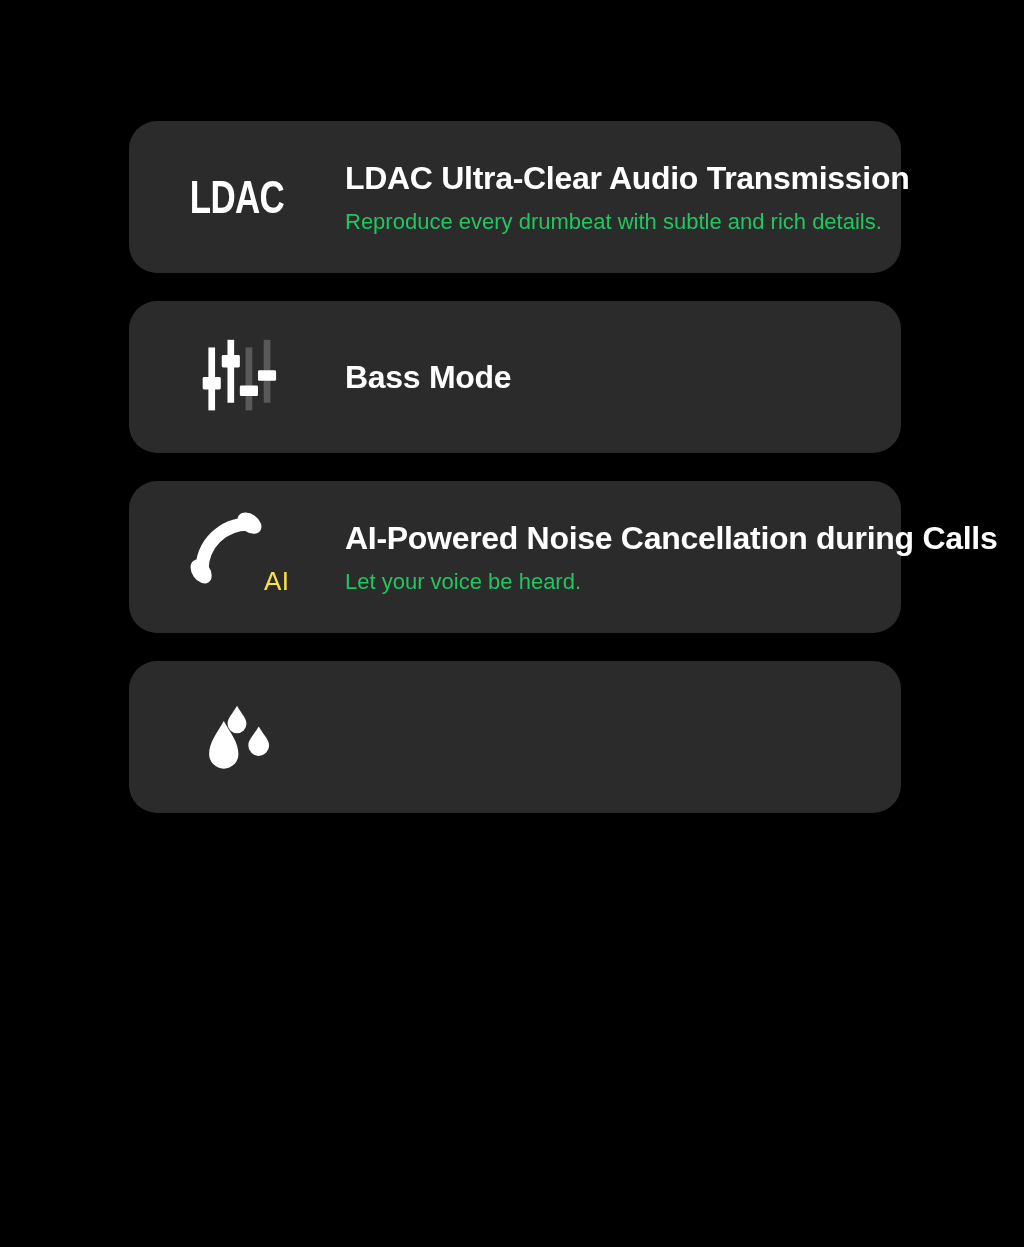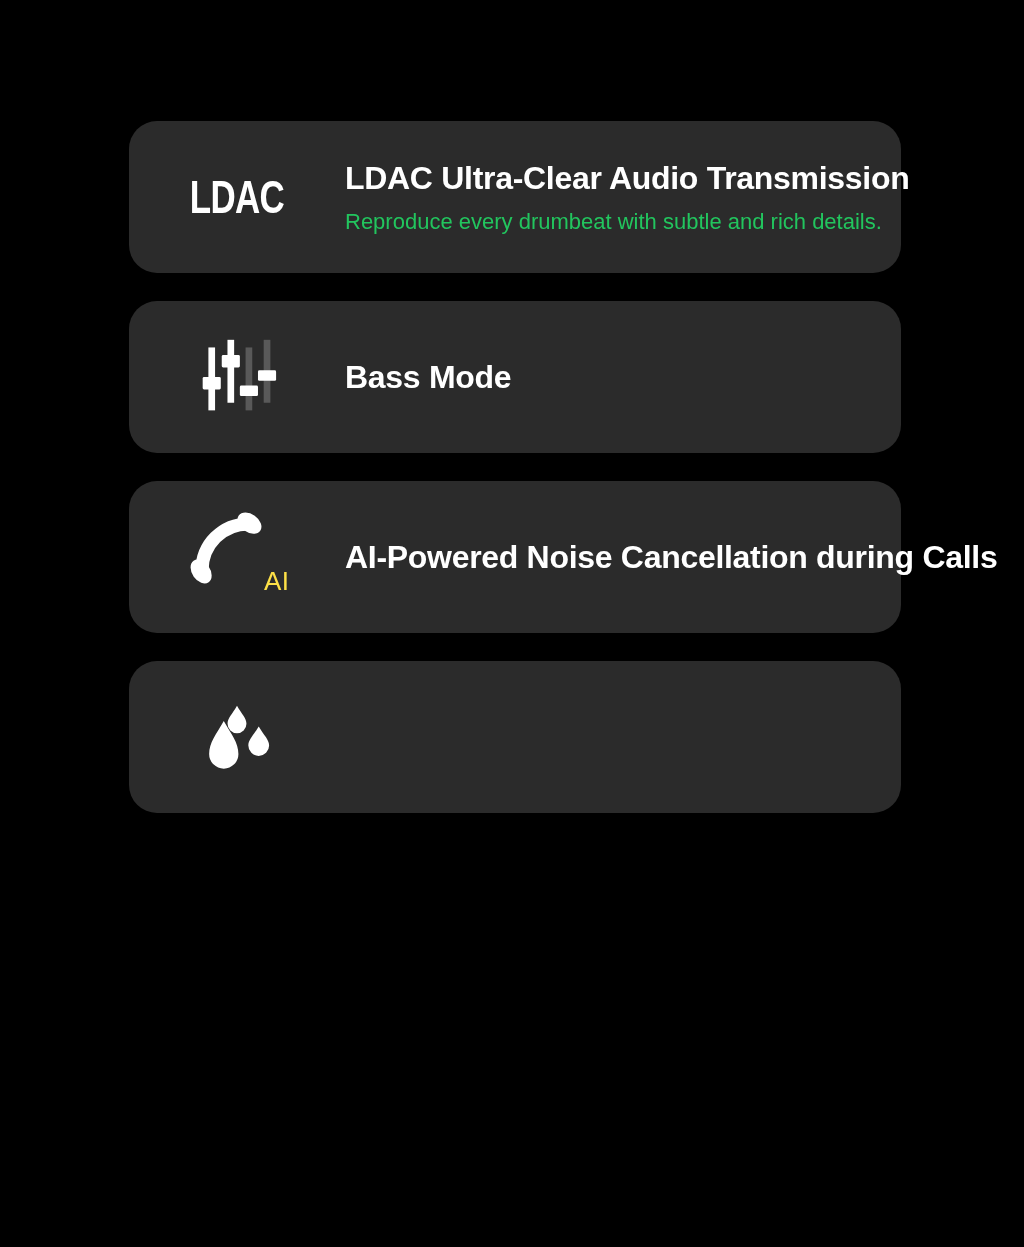--- a/index.html
+++ b/index.html
@@ -133,20 +133,21 @@
         <svg width="82" height="82" viewBox="0 0 100 100">
           <path d="M17,74 C17,42 42,17 74,17" fill="none" stroke="#ffffff" stroke-width="16" stroke-linecap="round"></path>
           <ellipse class="svg-fill" cx="16" cy="75" rx="16" ry="11" transform="rotate(55 16 75)"></ellipse>
           <ellipse class="svg-fill" cx="75" cy="16" rx="16" ry="11" transform="rotate(35 75 16)"></ellipse>
         </svg>
         <span class="ai-label">AI</span>
       </div>
     </div>
     <div class="text-area">
       <div class="card-title">AI-Powered Noise Cancellation during Calls</div>
+      <div class="card-subtitle">Let your voice be heard.</div>
     </div>
   </div>
 
 
   <div class="card">
     <div class="icon-area">
       <svg width="68" height="72" viewBox="0 0 72 76">
         <path class="svg-fill" d="M36,5 C31,14 26,18 26,24 a10,10 0 0 0 20,0 C46,18 41,14 36,5 Z"></path>
         <path class="svg-fill" d="M59,27 C53,37 48,41 48,47 a11,11 0 0 0 22,0 C70,41 65,37 59,27 Z"></path>
         <path class="svg-fill" d="M22,21 C14,35 6.5,44 6.5,56 a15.5,15.5 0 0 0 31,0 C37.5,44 30,35 22,21 Z"></path>

